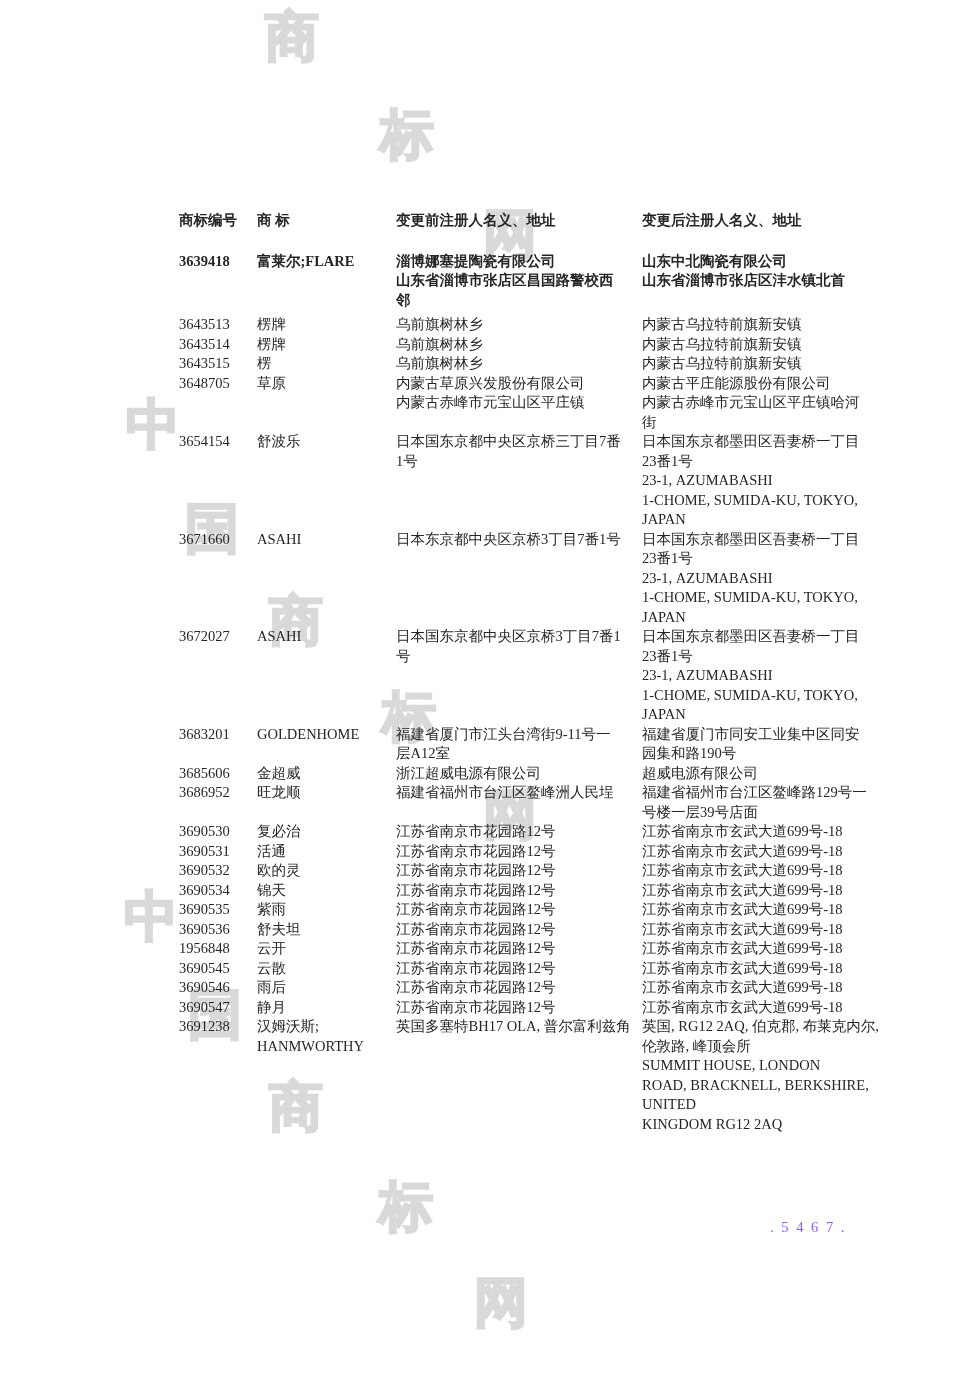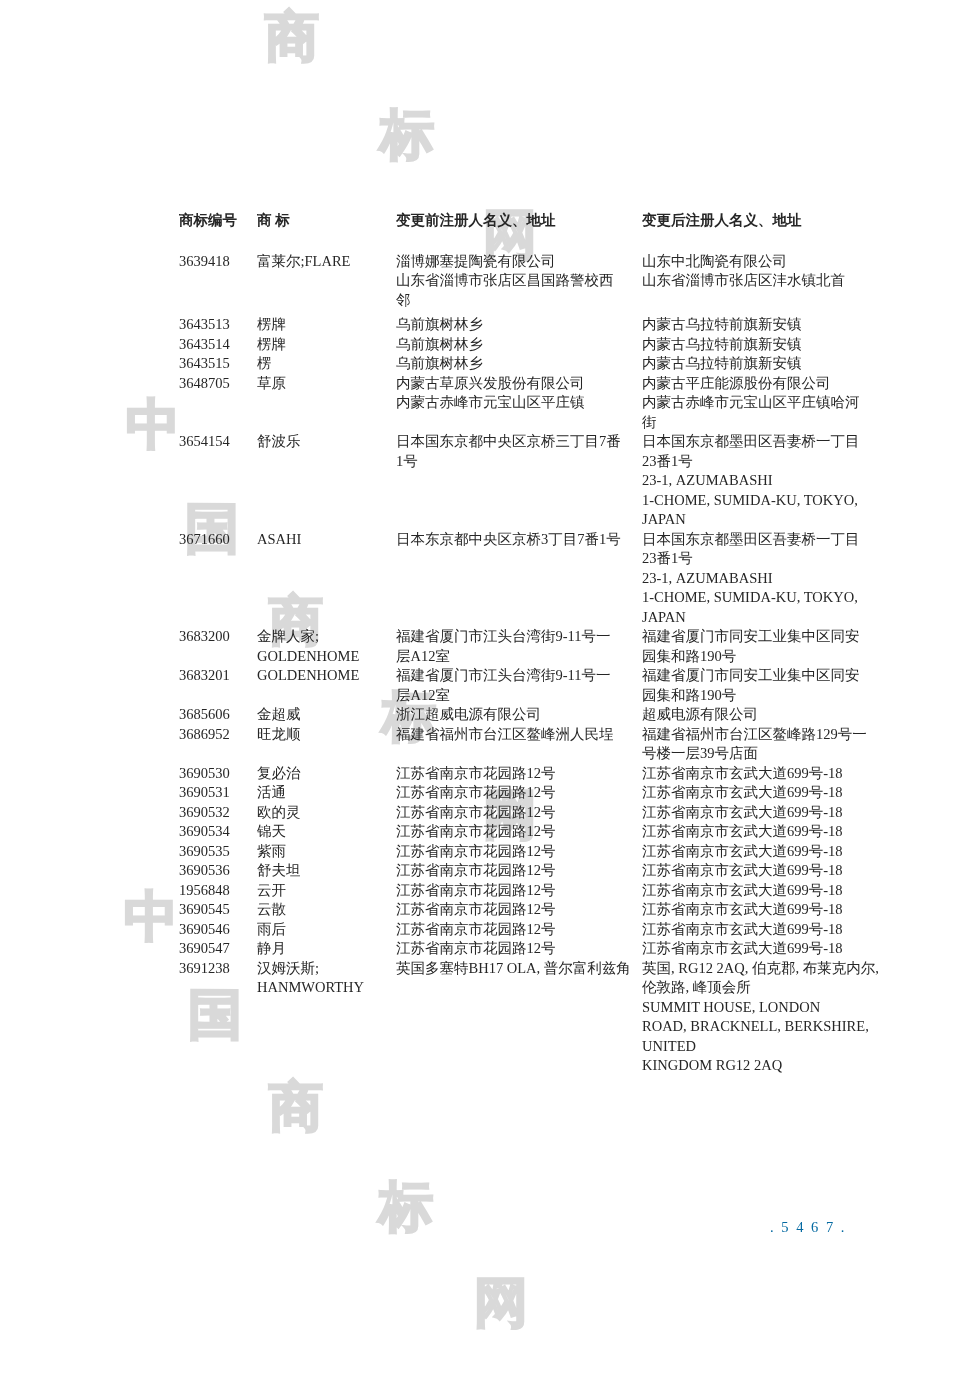--- a/index.html
+++ b/index.html
@@ -23,24 +23,24 @@
   .tm-table col.w-no{width:78px;}
   .tm-table col.w-mark{width:139px;}
   .tm-table col.w-before{width:246px;}
   .tm-table col.w-after{width:249px;}
   .tm-table th,.tm-table td{
     vertical-align:top;text-align:left;padding:0;
     font-size:14.5px;line-height:19.5px;white-space:pre-line;
     overflow:hidden;
   }
   .tm-table th{font-weight:bold;padding-bottom:21px;}
-  .tm-table tr.gap-after td{padding-bottom:5px;}
+  .tm-table tr.gap-after td{padding-bottom:5px;font-weight:bold;}
   .page-number{
     position:absolute;left:770px;top:1219px;
-    font-size:14.5px;letter-spacing:2px;color:#0369a1;white-space:pre;
+    font-size:14.5px;letter-spacing:2px;color:#8b5cf6;white-space:pre;
   }
 </style>
 </head>
 <body>
 
 <div class="page">
 
   <div class="watermark-layer" id="wm">
       <span class="wm-char" style="left: 265px; top: 10px;">商</span>
       <span class="wm-char" style="left: 380px; top: 108px;">标</span>
@@ -128,30 +128,31 @@
     <tr>
       <td>3671660</td>
       <td>ASAHI</td>
       <td>日本东京都中央区京桥3丁目7番1号</td>
       <td>日本国东京都墨田区吾妻桥一丁目
 23番1号
 23-1, AZUMABASHI
 1-CHOME, SUMIDA-KU, TOKYO, JAPAN</td>
     </tr>
 
-
-    <tr>
-      <td>3683200</td>
-      <td>金牌人家;
-GOLDENHOME</td>
-      <td>福建省厦门市江头台湾街9-11号一
-层A12室</td>
-      <td>福建省厦门市同安工业集中区同安
-园集和路190号</td>
-    </tr>
+    <tr>
+      <td>3672027</td>
+      <td>ASAHI</td>
+      <td>日本国东京都中央区京桥3丁目7番1
+号</td>
+      <td>日本国东京都墨田区吾妻桥一丁目
+23番1号
+23-1, AZUMABASHI
+1-CHOME, SUMIDA-KU, TOKYO, JAPAN</td>
+    </tr>
+
 
     <tr>
       <td>3683201</td>
       <td>GOLDENHOME</td>
       <td>福建省厦门市江头台湾街9-11号一
 层A12室</td>
       <td>福建省厦门市同安工业集中区同安
 园集和路190号</td>
     </tr>
 

